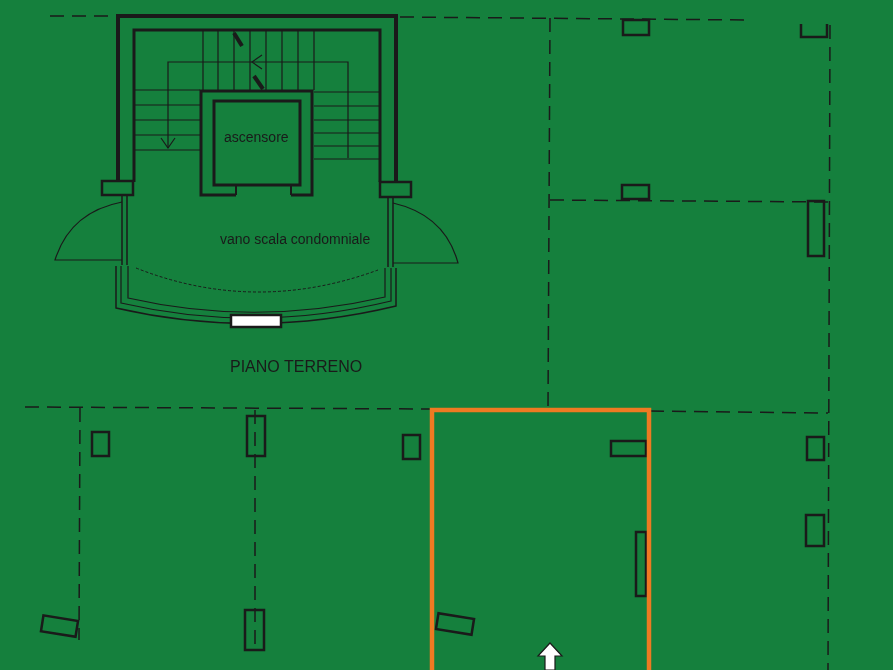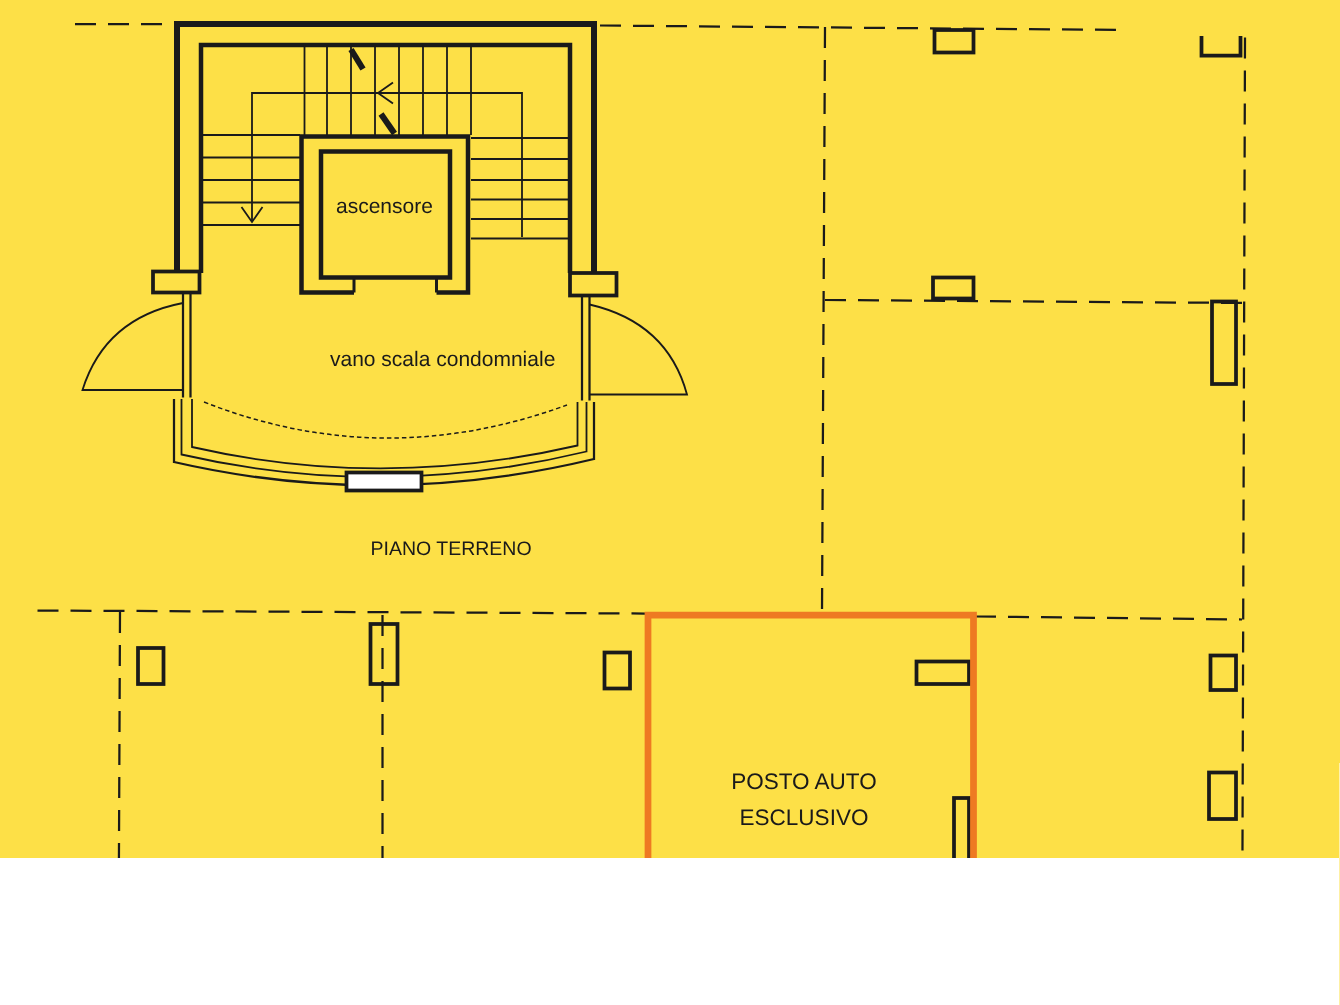--- a/index.html
+++ b/index.html
@@ -1,21 +1,21 @@
 <!DOCTYPE html>
 <html><head>
 <meta charset="utf-8">
 <style>
   html, body { margin: 0; padding: 0; background: #ffffff; }
-  .canvas { position: relative; width: 893px; height: 572px; overflow: hidden; background: #fde047; }
+  .canvas { position: relative; width: 893px; height: 670px; overflow: hidden; background: #15803d; }
   svg { position: absolute; left: 0; top: 0; }
   .lbl { position: absolute; font-family: "Liberation Sans", "DejaVu Sans", sans-serif; color: #1a1a1a; white-space: nowrap; }
   .lbl-asc { left: 224px; top: 129px; font-size: 14px; }
   .lbl-vano { left: 177px; top: 231px; font-size: 14px; margin-left: 43px; }
-  .lbl-piano { left: 247px; top: 358px; font-size: 13px; text-align: center; }
+  .lbl-piano { left: 230px; top: 358px; font-size: 16px; text-align: center; }
   .lbl-posto { left: 486px; top: 510px; font-size: 15px; text-align: center; width: 100px; line-height: 24px; }
 </style>
 </head>
 <body>
 
 <div class="canvas">
 <svg width="893" height="670" viewBox="0 0 893 670">
   <g fill="none" stroke="#1a1a1a" stroke-width="1.5" stroke-dasharray="14 8">
 
     <line x1="50" y1="16" x2="120" y2="16"></line>
@@ -105,17 +105,13 @@
   </g>
 
   <path d="M432 670 L432 410 L649 410 L649 670" fill="none" stroke="#ee7a22" stroke-width="4.5"></path>
 
   <path d="M550 643 L562 656 L555 656 L555 670 L545 670 L545 656 L538 656 Z" fill="#fff" stroke="#1a1a1a" stroke-width="1.2"></path>
 </svg>
 
   <div class="lbl lbl-asc">ascensore</div>
   <div class="lbl lbl-vano">vano scala condomniale</div>
   <div class="lbl lbl-piano">PIANO TERRENO</div>
-  <div class="lbl lbl-posto">
-    <div>POSTO AUTO</div>
-    <div>ESCLUSIVO</div>
-  </div>
 </div>
 
 </body></html>

